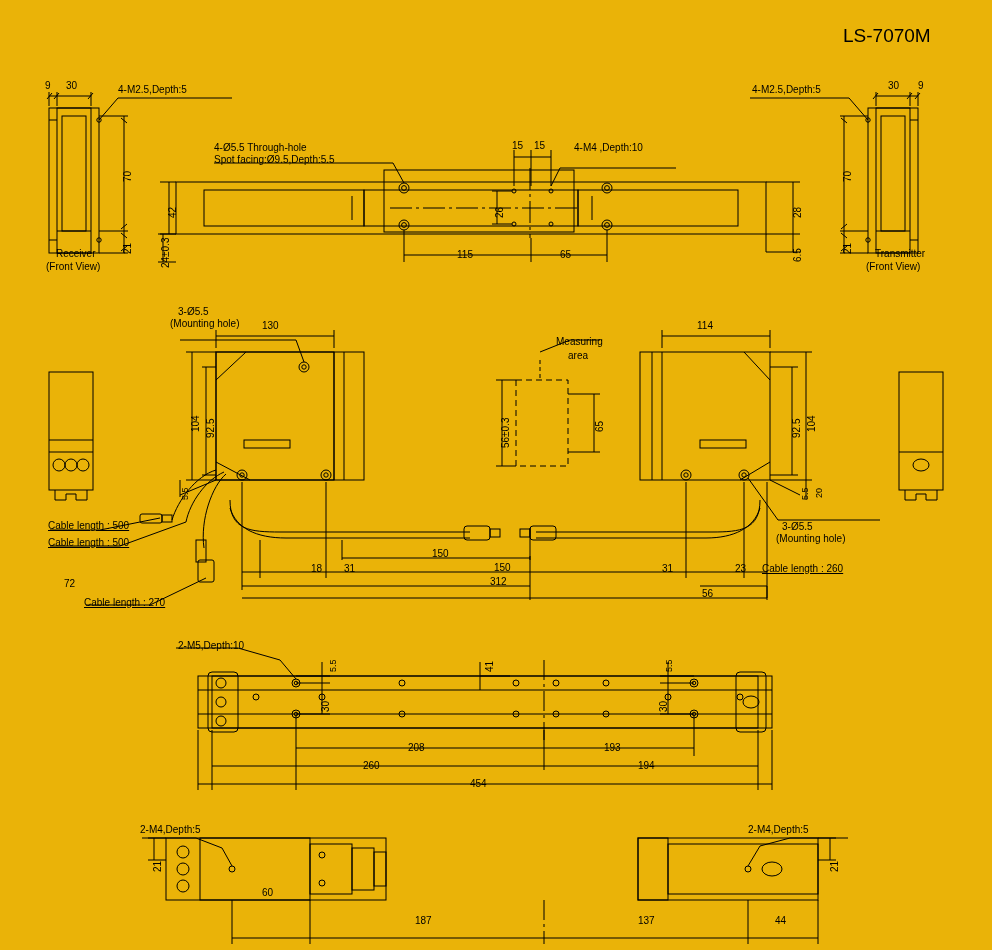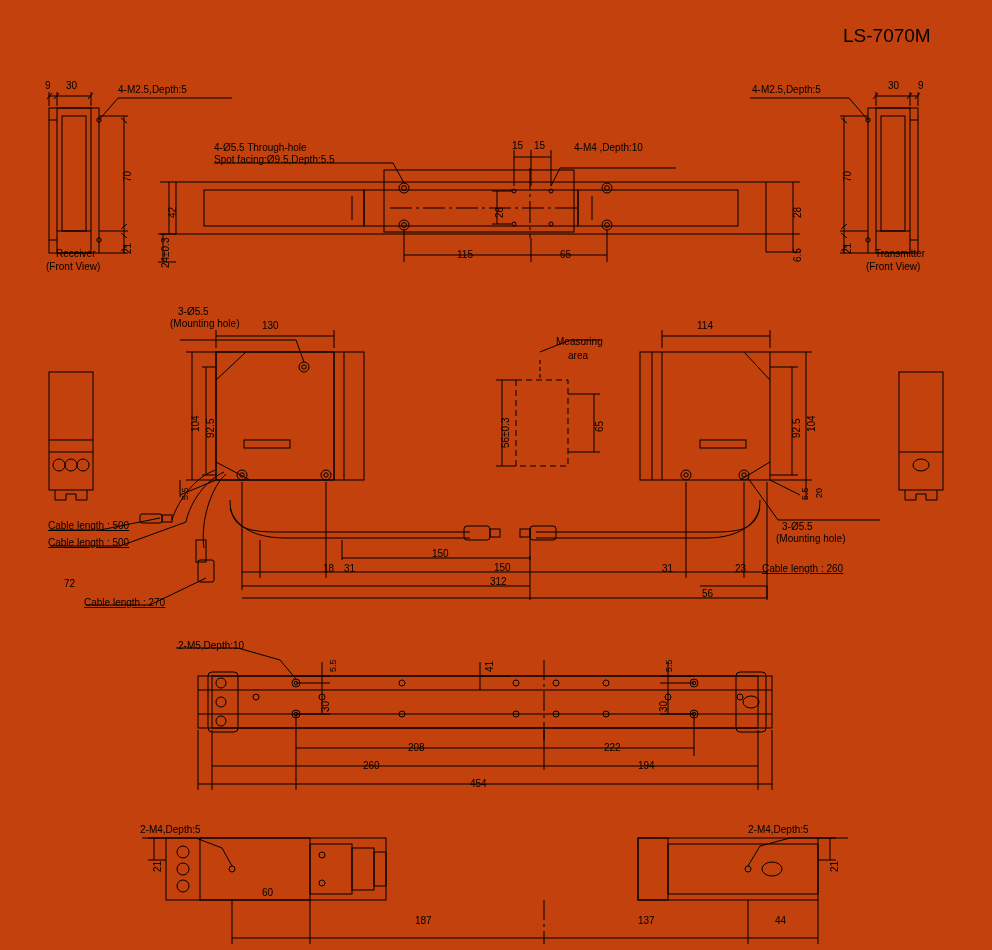--- a/index.html
+++ b/index.html
@@ -1,17 +1,17 @@
 <!DOCTYPE html>
 <html><head>
 <meta charset="utf-8">
 <style>
   html,body{margin:0;padding:0;background:#ffffff;}
   body{font-family:"Liberation Sans", sans-serif; color:#000;}
-  #sheet{position:relative;width:992px;height:950px;overflow:hidden;background:#c2410c;}
+  #sheet{position:relative;width:992px;height:950px;overflow:hidden;background:#eab308;}
   .t{position:absolute;font-size:11px;line-height:12px;white-space:pre;color:#000;}
   .t.sm{font-size:10px;line-height:11px;}
   .t.tiny{font-size:9px;line-height:10px;}
   .t.title{font-size:19px;line-height:22px;}
   .rot{transform-origin:0 0;transform:rotate(-90deg);}
   .ul{text-decoration:underline;}
   svg{position:absolute;left:0;top:0;overflow:visible;}
 </style>
 </head>
 <body>
@@ -417,38 +417,38 @@
   <div class="t tiny rot" style="left:800px;top:500px;">5.5</div>
   <div class="t tiny rot" style="left:814px;top:498px;">20</div>
 
   <div class="t sm ul" style="left:48px;top:520px;">Cable length : 500</div>
   <div class="t sm ul" style="left:48px;top:537px;">Cable length : 500</div>
   <div class="t sm ul" style="left:84px;top:597px;">Cable length : 270</div>
   <div class="t sm" style="left:782px;top:521px;">3-Ø5.5</div>
   <div class="t sm" style="left:776px;top:533px;">(Mounting hole)</div>
   <div class="t sm ul" style="left:762px;top:563px;">Cable length : 260</div>
 
-  <div class="t sm" style="left:311px;top:563px;margin-left:12px;">18</div>
+  <div class="t sm" style="left:311px;top:563px;">18</div>
   <div class="t sm" style="left:344px;top:563px;">31</div>
   <div class="t sm" style="left:432px;top:548px;">150</div>
   <div class="t sm" style="left:494px;top:562px;">150</div>
   <div class="t sm" style="left:662px;top:563px;">31</div>
   <div class="t sm" style="left:703px;top:563px;margin-left:32px;">23</div>
   <div class="t sm" style="left:64px;top:578px;">72</div>
   <div class="t sm" style="left:490px;top:576px;">312</div>
   <div class="t sm" style="left:702px;top:588px;">56</div>
 
   <div class="t sm" style="left:178px;top:640px;">2-M5,Depth:10</div>
   <div class="t tiny rot" style="left:328px;top:672px;">5.5</div>
   <div class="t sm rot" style="left:320px;top:712px;">30</div>
   <div class="t sm rot" style="left:484px;top:672px;">41</div>
   <div class="t tiny rot" style="left:664px;top:672px;">5.5</div>
   <div class="t sm rot" style="left:658px;top:712px;">30</div>
   <div class="t sm" style="left:408px;top:742px;">208</div>
-  <div class="t sm" style="left:604px;top:742px;">222</div>
+  <div class="t sm" style="left:604px;top:742px;">193</div>
   <div class="t sm" style="left:363px;top:760px;">260</div>
   <div class="t sm" style="left:638px;top:760px;">194</div>
   <div class="t sm" style="left:470px;top:778px;">454</div>
 
   <div class="t sm" style="left:140px;top:824px;">2-M4,Depth:5</div>
   <div class="t sm" style="left:748px;top:824px;">2-M4,Depth:5</div>
   <div class="t sm rot" style="left:152px;top:872px;">21</div>
   <div class="t sm rot" style="left:829px;top:872px;">21</div>
   <div class="t sm" style="left:262px;top:887px;">60</div>
   <div class="t sm" style="left:415px;top:915px;">187</div>

